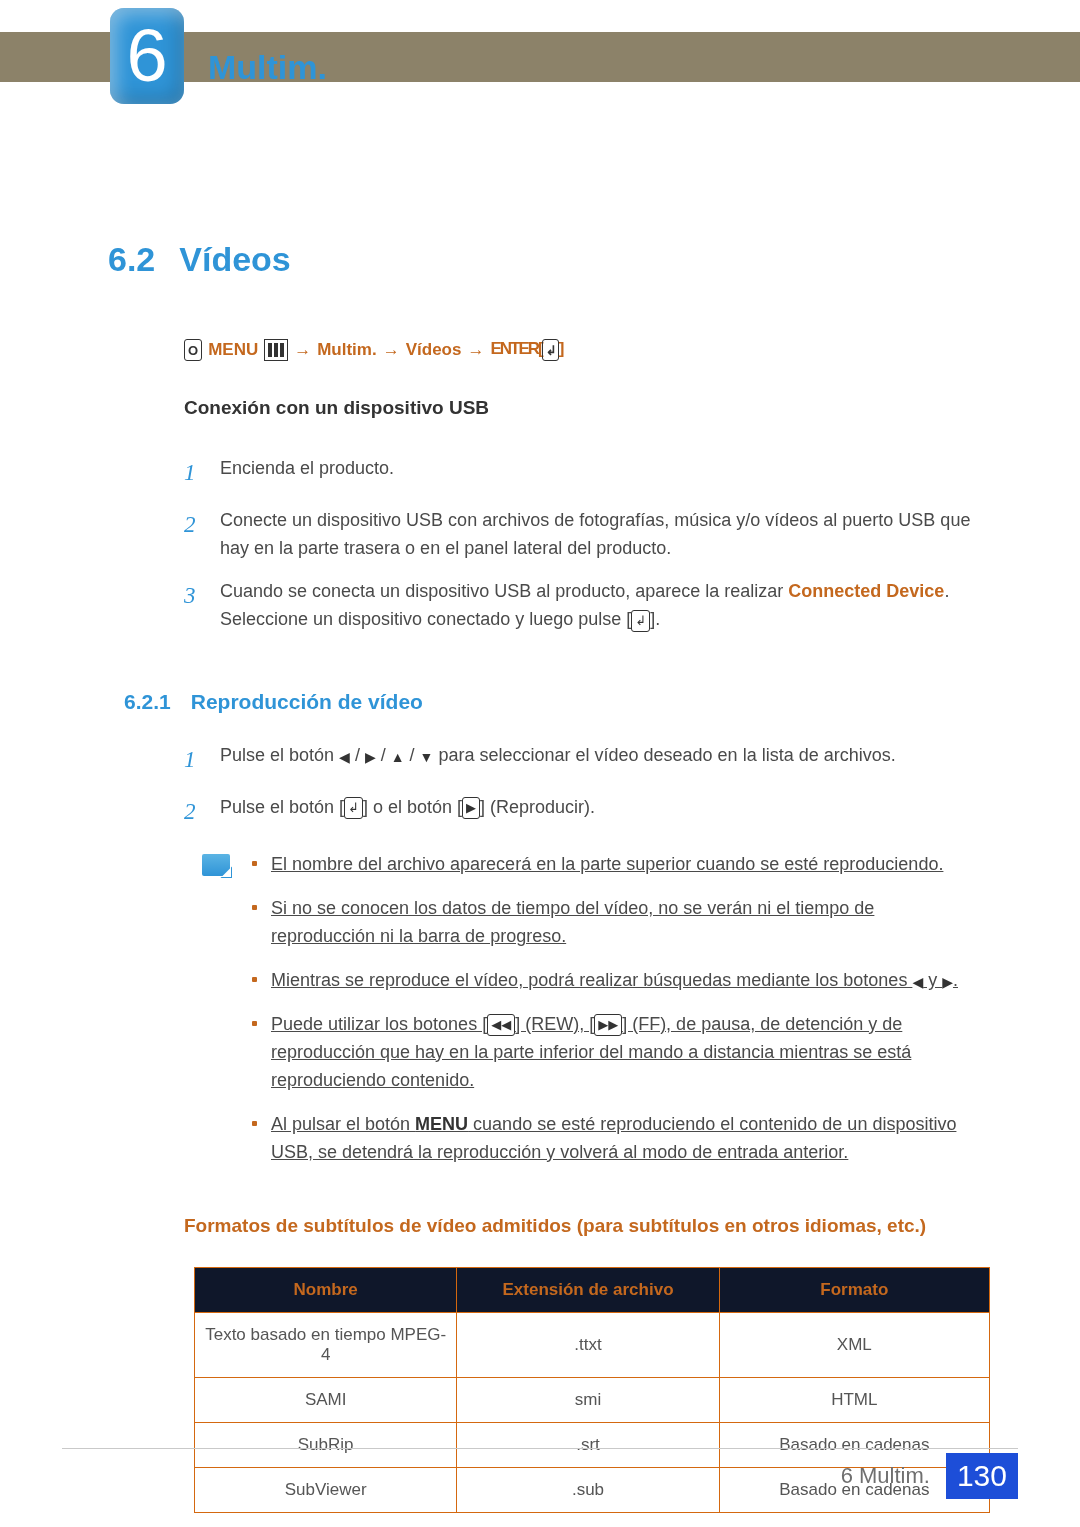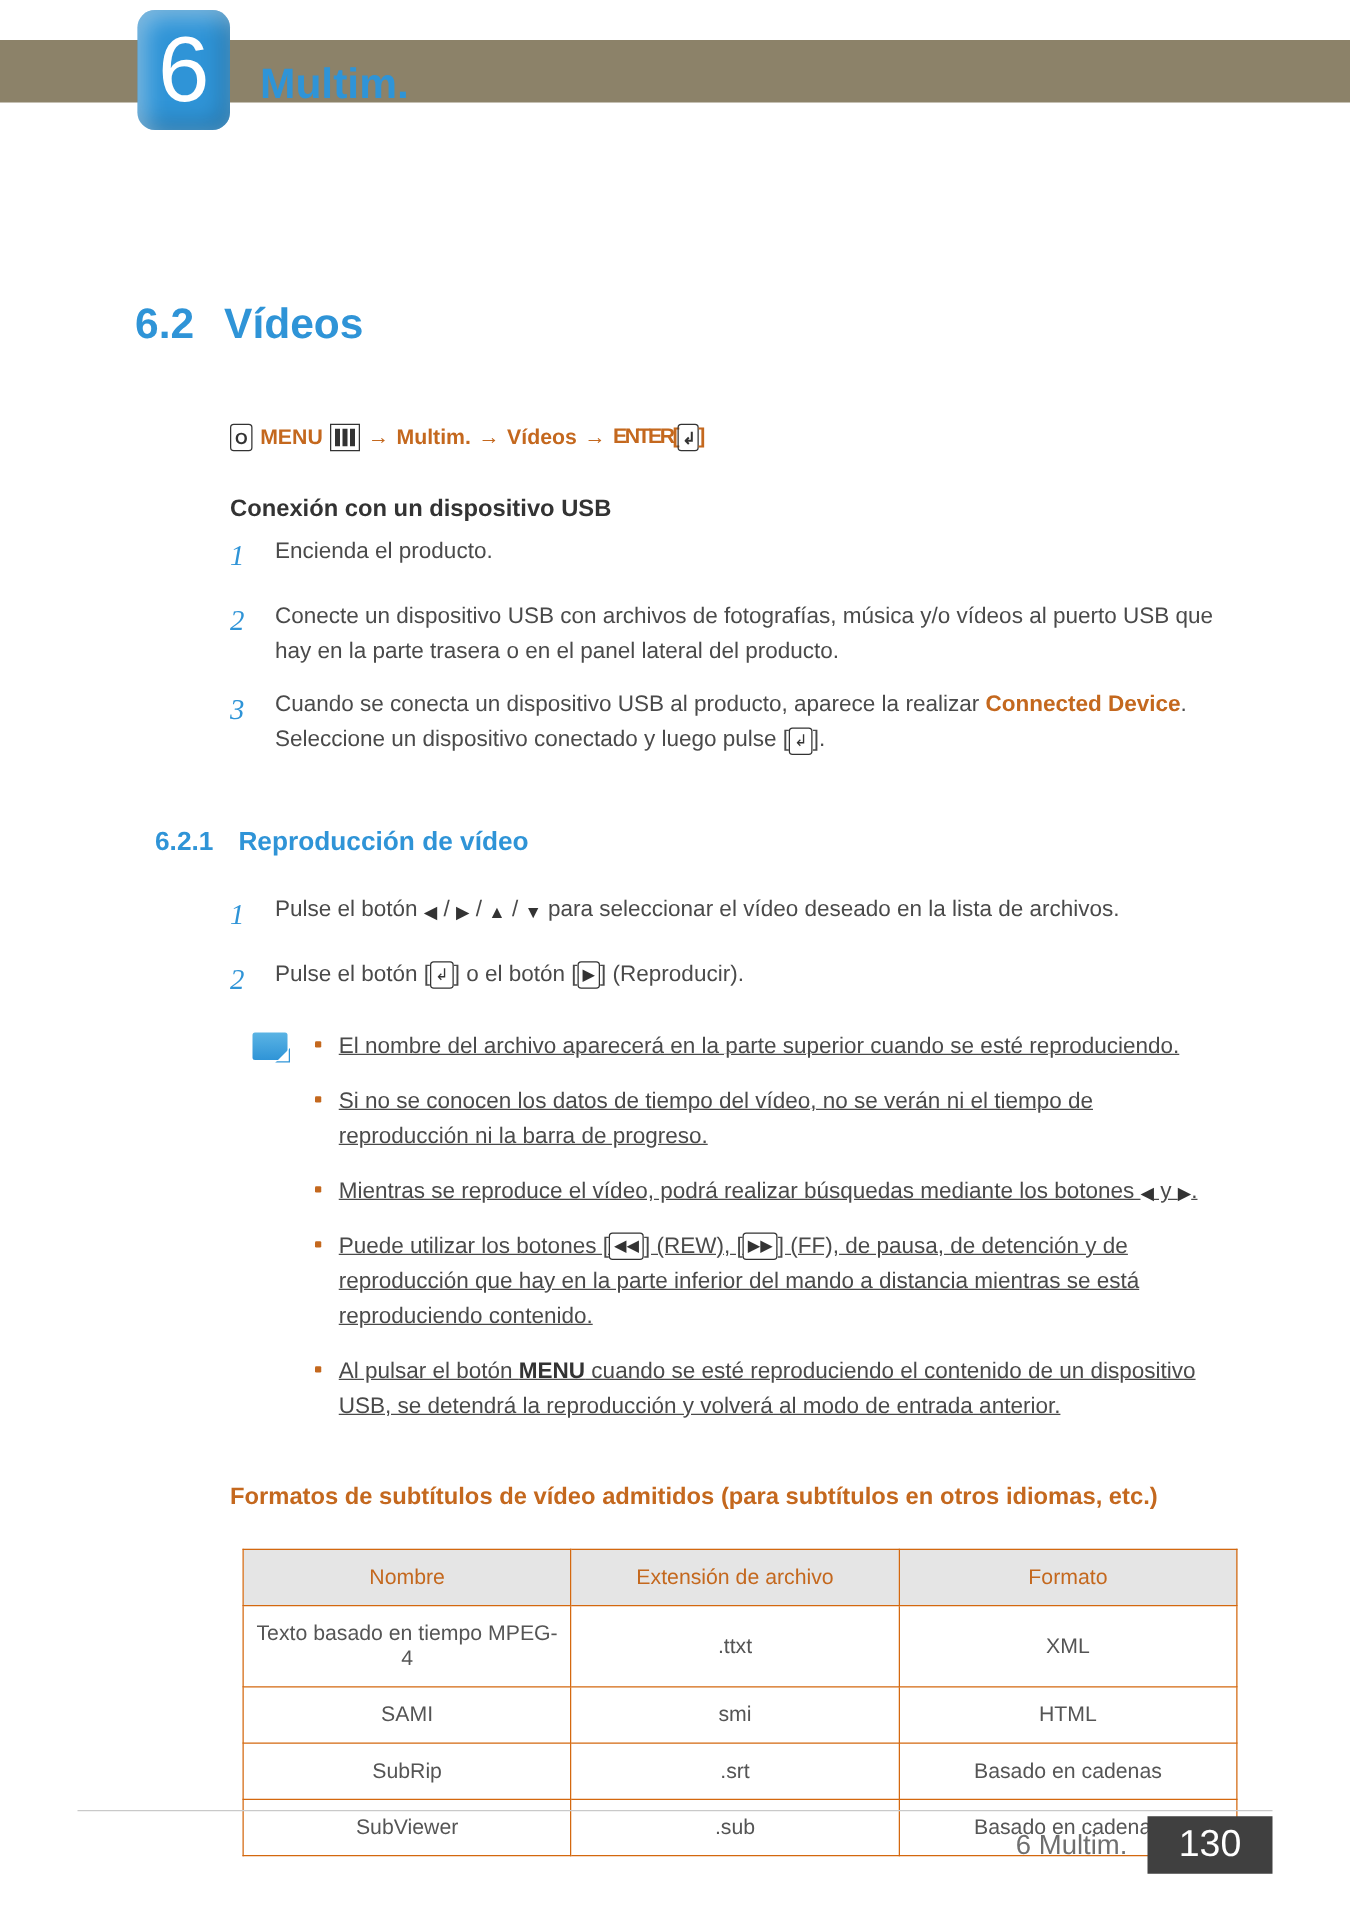--- a/index.html
+++ b/index.html
@@ -101,21 +101,21 @@
     vertical-align: middle;
   }
   .icon-menu-bars div {
     width: 3px; flex: 1;
     background: #333;
   }
   .subsection-title {
     font-size: 19px;
     font-weight: 600;
     color: #333;
-    margin-bottom: 8px;
+    margin-bottom: 36px;
   }
   .sub-heading {
     display: flex;
     gap: 20px;
     margin: 56px 0 28px -60px;
     color: #2f94d7;
     font-size: 21px;
     font-weight: 600;
   }
   ol.numbered { list-style: none; }
@@ -198,39 +198,39 @@
     margin-left: 10px;
   }
   table.sub-table th, table.sub-table td {
     border: 1px solid #d4680f;
     padding: 12px 10px;
     text-align: center;
     font-size: 17px;
     color: #555;
   }
   table.sub-table th {
-    background: #e5e5e5;
+    background: #0f172a;
     color: #c4681e;
-    font-weight: 400;
+    font-weight: 700;
   }
 
   .footer {
     position: absolute;
     bottom: 28px;
     right: 62px;
     display: flex;
     align-items: center;
     gap: 16px;
   }
   .footer .ref { color: #6f6f6f; font-size: 22px; }
   .footer .page {
-    background: #404040;
+    background: #1d4ed8;
     color: #fff;
     font-size: 30px;
-    padding: 6px 25px;
+    padding: 6px 11px;
     font-weight: 400;
   }
   .footer-line {
     position: absolute;
     bottom: 78px;
     left: 62px; right: 62px;
     border-top: 1.5px solid #c9c9c9;
   }
   .hair { letter-spacing: -2px; }
 </style>

